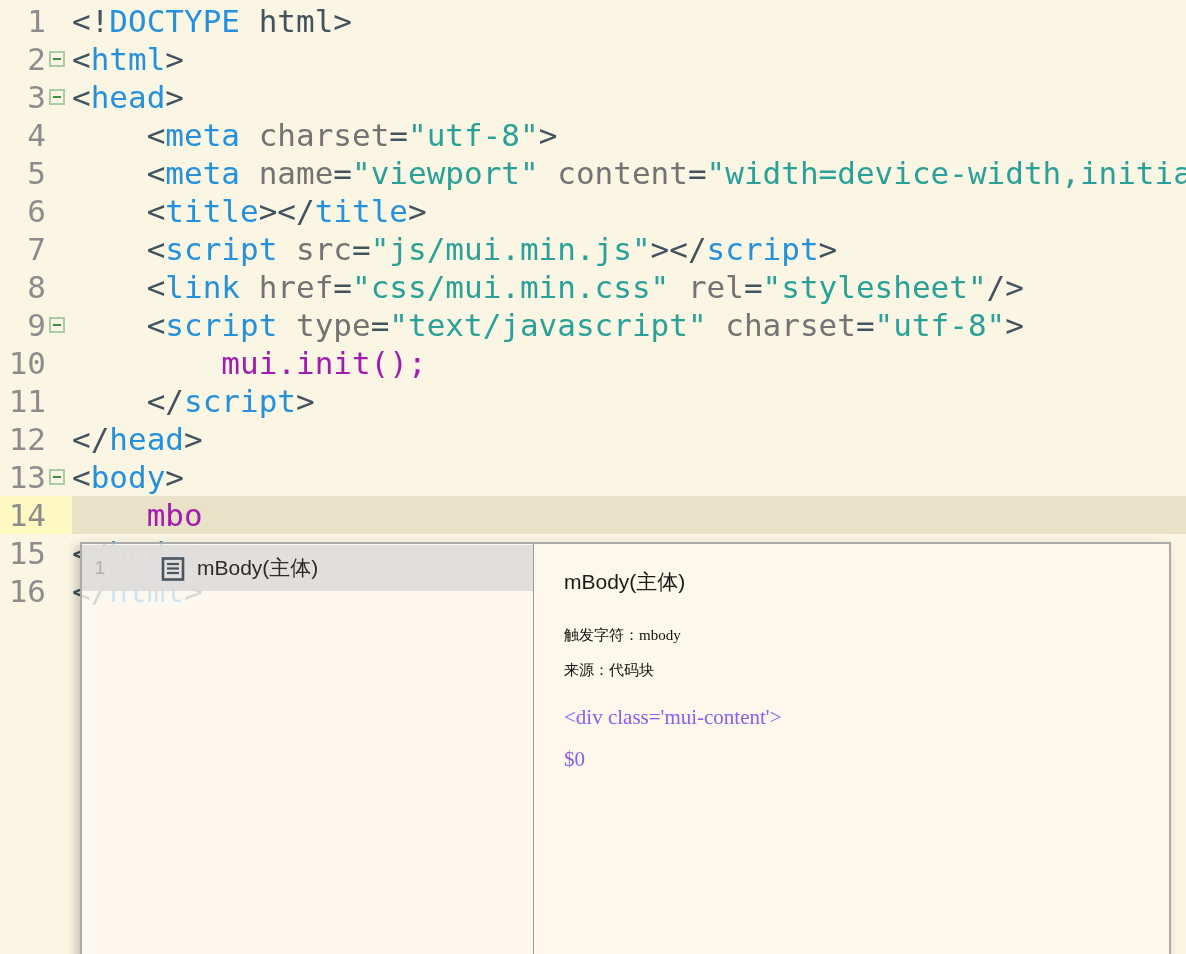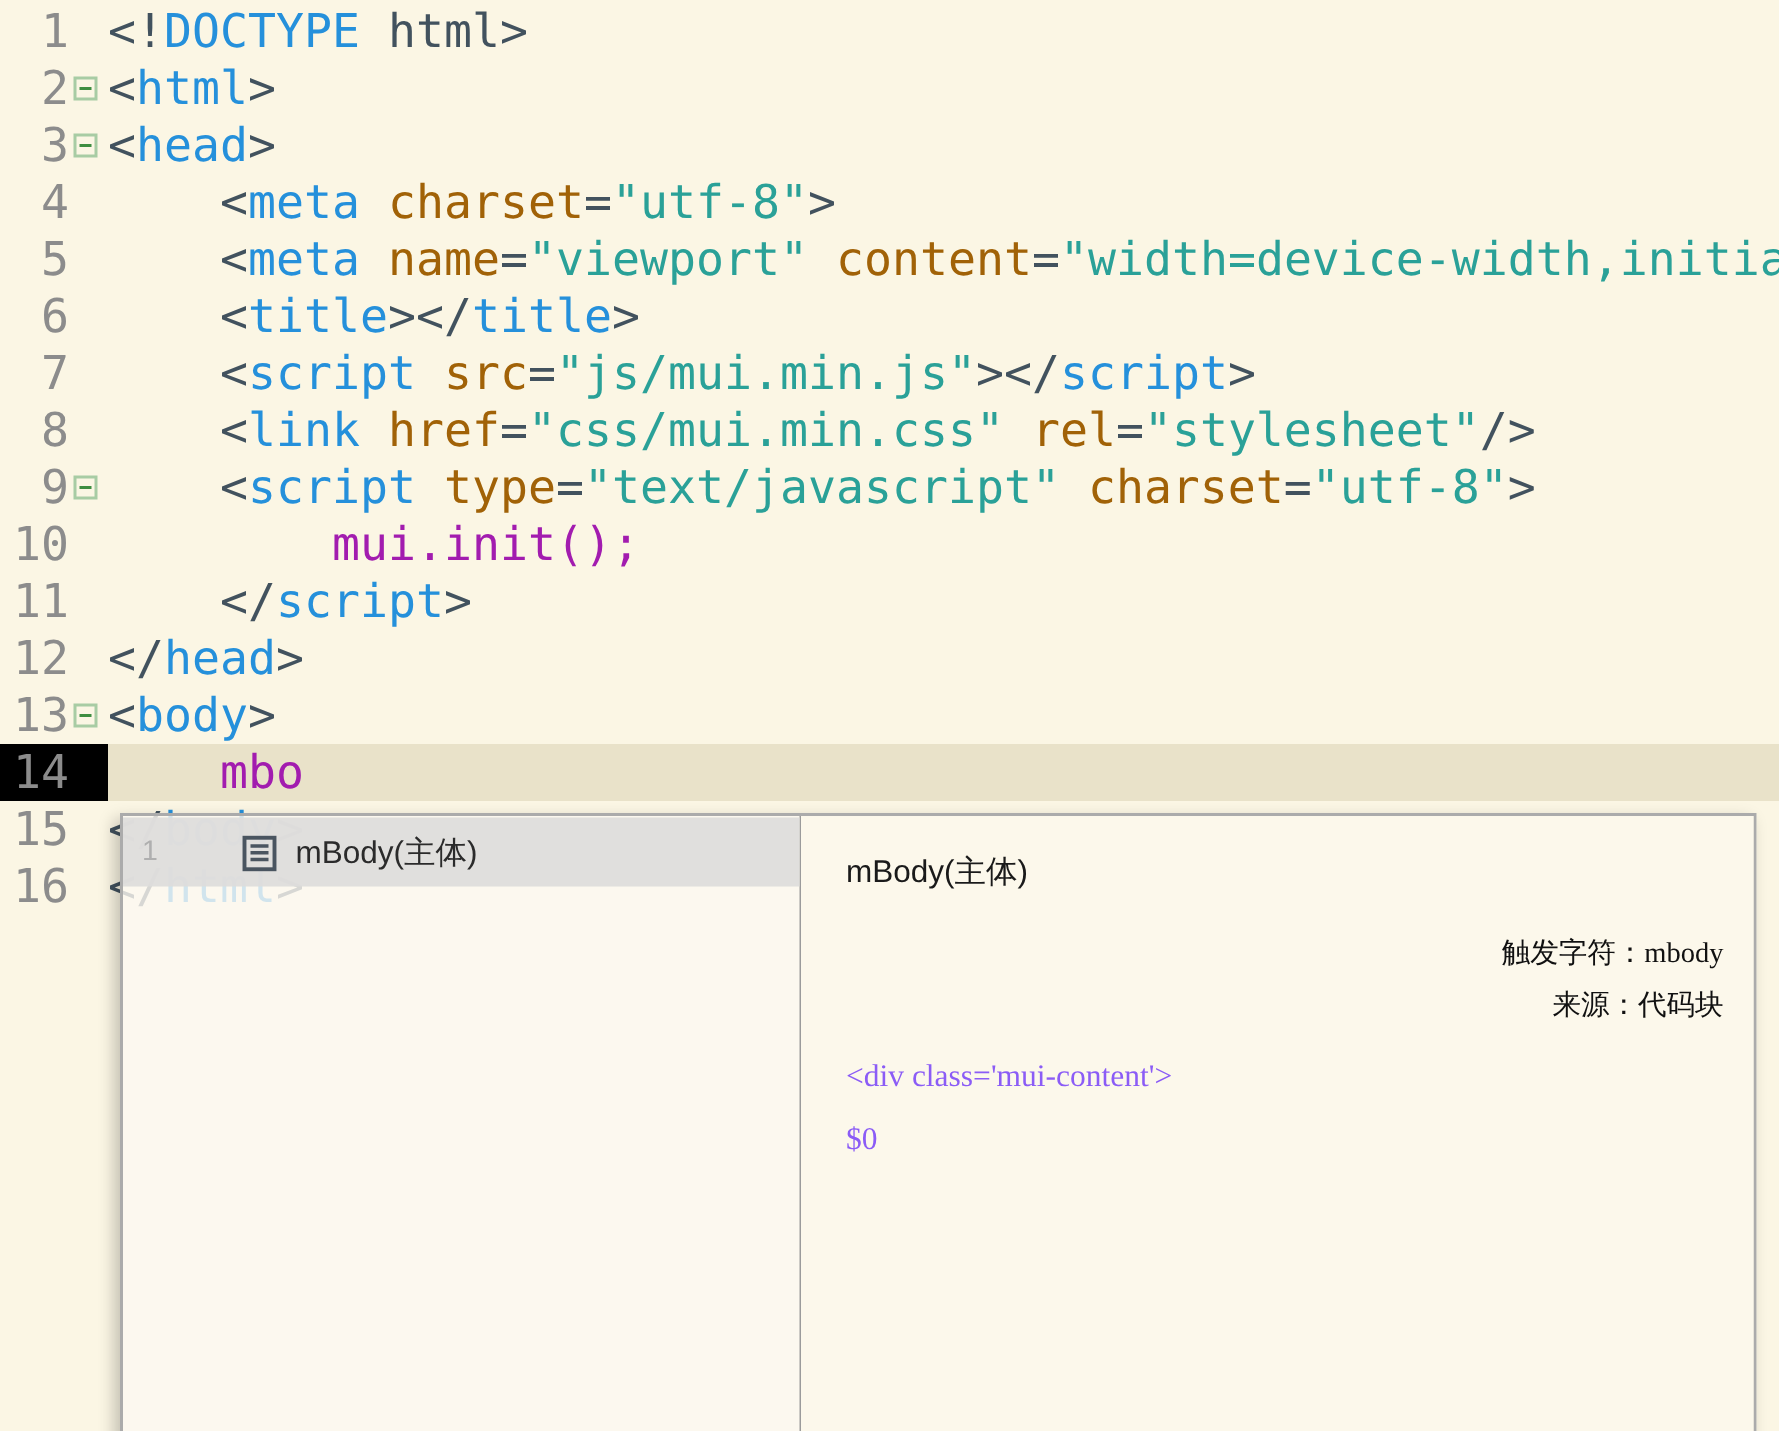--- a/index.html
+++ b/index.html
@@ -19,24 +19,24 @@
   .fold-box {
     position:absolute; left:3px; top:11px; width:16px; height:16px;
     border:2px solid #A8CCA4; background:transparent;
   }
   .fold-box::after{
     content:""; position:absolute; left:2px; right:2px; top:5px; height:2px;
     background:#3E8E41;
   }
   .code { flex:1; overflow:hidden; }
   .line.current { background:#E9E2C9; }
-  .line.current .gut-wrap { background:#000000; }
+  .line.current .gut-wrap { background:#fef9c3; }
   .tk-punc { color:#42525E; }
   .tk-tag  { color:#2590DB; }
-  .tk-attr { color:#a16207; }
+  .tk-attr { color:#737373; }
   .tk-val  { color:#2AA198; }
   .tk-text { color:#a21caf; }
 
   
   .popup {
     position:absolute; left:80px; top:542px; width:1091px; height:420px;
     border:2px solid #ABABAB;
     box-shadow:-4px 4px 10px rgba(0,0,0,0.22);
     display:flex;
   }
@@ -61,21 +61,21 @@
 
   .popup-detail {
     flex:1; background:#FCF8EB;
     padding:24px 20px 20px 30px;
     font-family:"Liberation Serif","DejaVu Serif", serif;
   }
   .detail-title {
     font-family:"Liberation Sans", sans-serif;
     font-size:21px; font-weight:500; color:#1A1A1A; line-height:28px;
   }
-  .detail-info { margin-top:22px; font-size:19px; color:#111; line-height:35px;text-align:right; }
+  .detail-info { margin-top:22px; font-size:15px; color:#111; line-height:35px; }
   .detail-snippet { margin-top:15px; font-size:21px; color:#8b5cf6; }
   .detail-snippet p { margin:0 0 14px 0; line-height:28px; }
 </style>
 </head>
 <body>
 
 <div class="editor" id="editor">
     <div class="line"><div class="gut-wrap"><div class="gut">1</div><div class="foldcol"></div></div><div class="code"><span class="tk-punc">&lt;!</span><span class="tk-tag">DOCTYPE</span><span class="tk-punc"> html&gt;</span></div></div>
     <div class="line"><div class="gut-wrap"><div class="gut">2</div><div class="foldcol"><span class="fold-box"></span></div></div><div class="code"><span class="tk-punc">&lt;</span><span class="tk-tag">html</span><span class="tk-punc">&gt;</span></div></div>
     <div class="line"><div class="gut-wrap"><div class="gut">3</div><div class="foldcol"><span class="fold-box"></span></div></div><div class="code"><span class="tk-punc">&lt;</span><span class="tk-tag">head</span><span class="tk-punc">&gt;</span></div></div>

